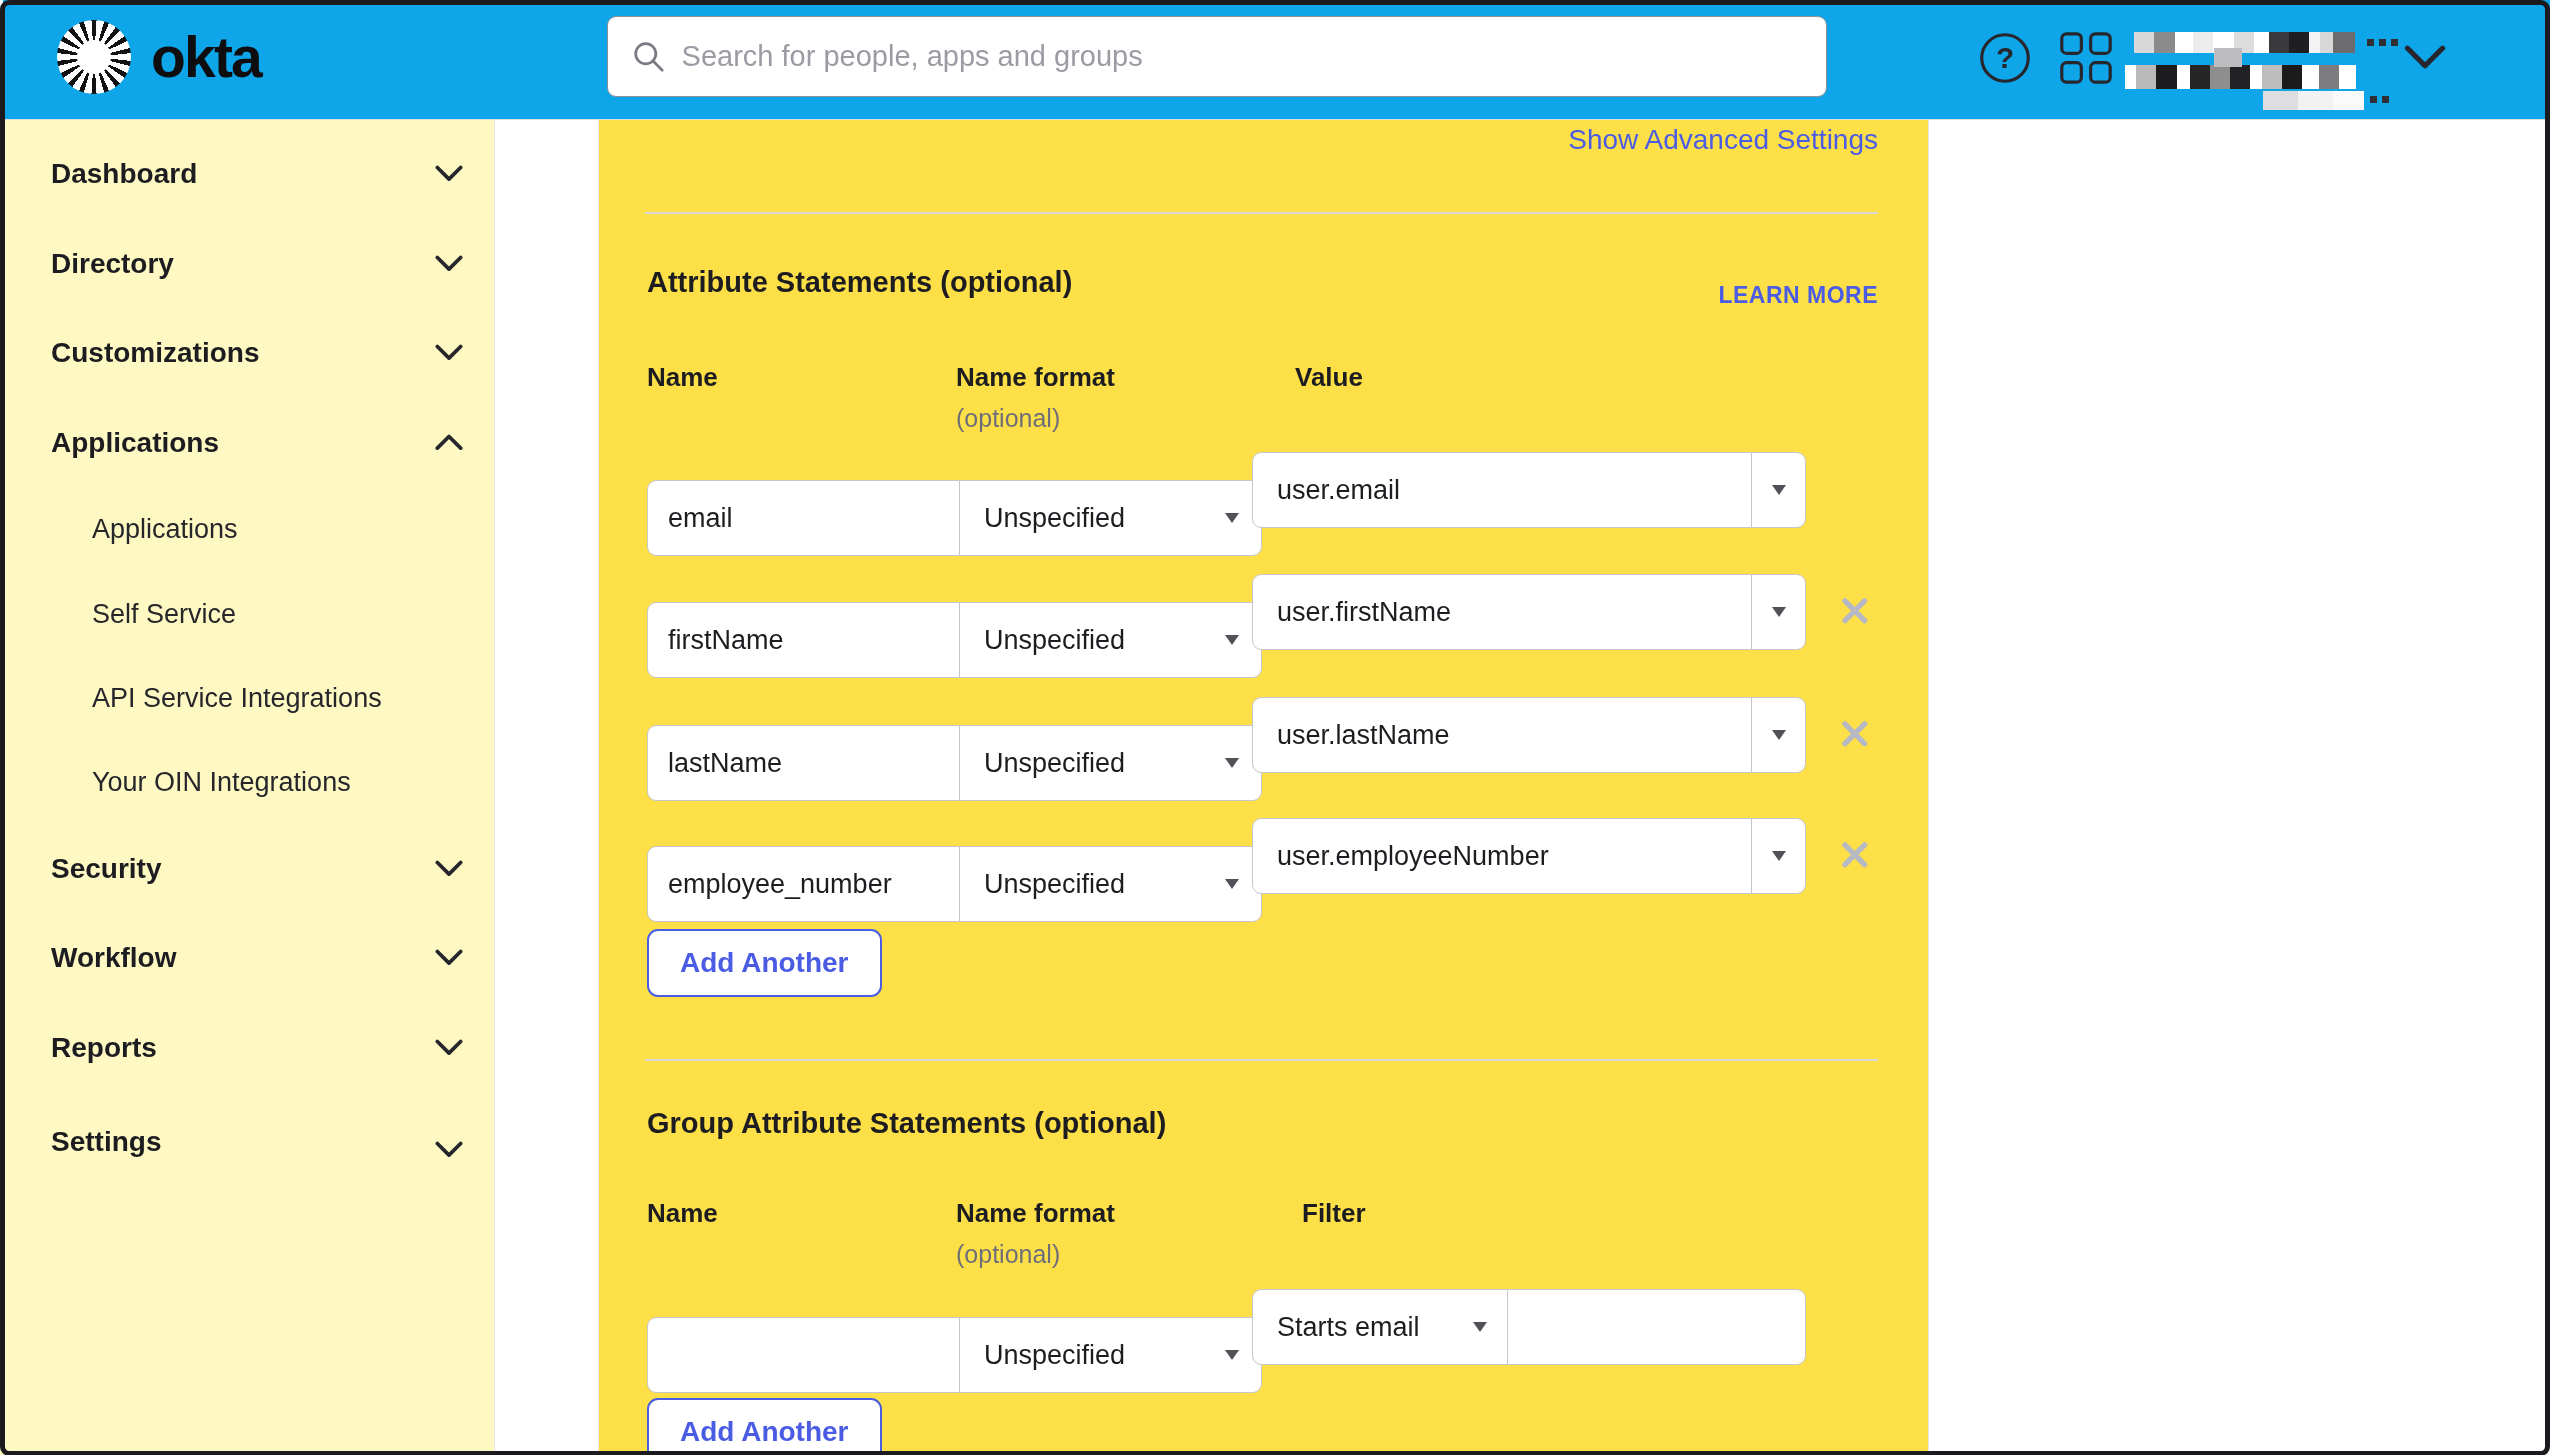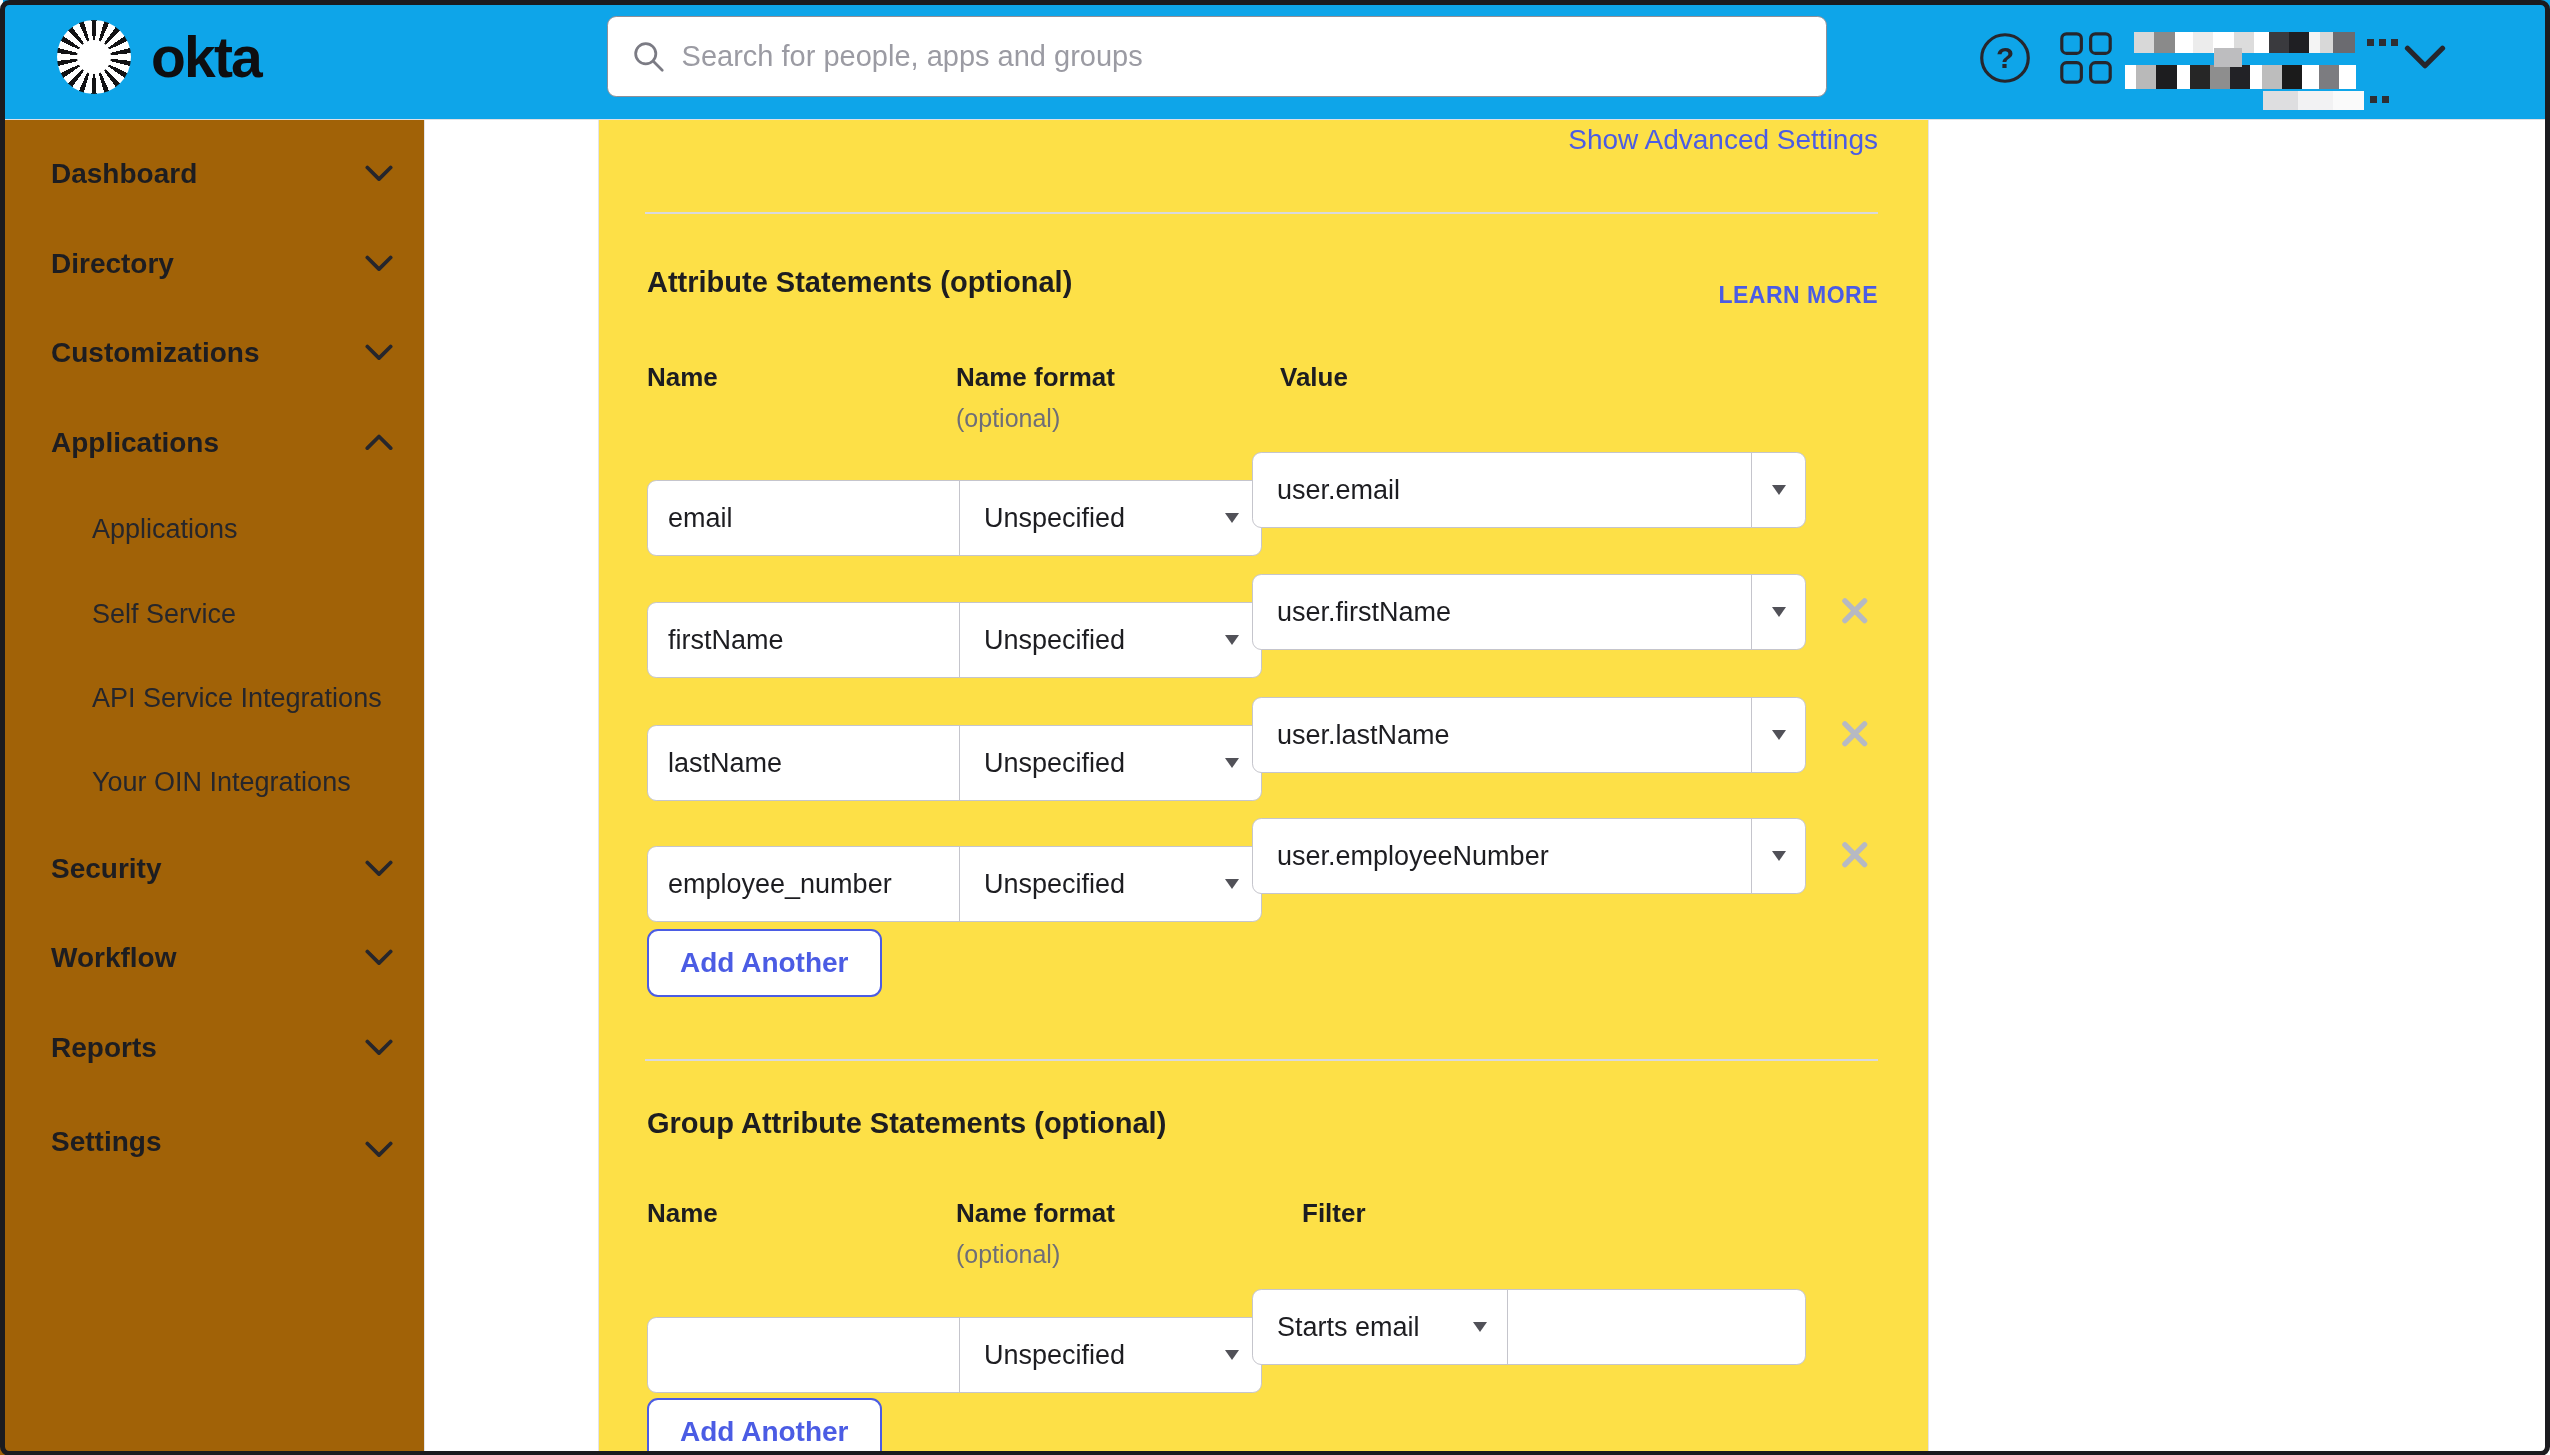--- a/index.html
+++ b/index.html
@@ -34,21 +34,21 @@
   .mos2 { left:0px; top:39px; width:231px; height:24px;
     background:linear-gradient(90deg,#fff 0 11px,#b9b9b9 11px 31px,#1d1d1f 31px 52px,#fff 52px 65px,
       #262626 65px 85px,#8e8e8e 85px 105px,#222226 105px 125px,#fff 125px 137px,#bdbdbd 137px 157px,
       #1b1b1b 157px 177px,#fff 177px 194px,#7c7c80 194px 214px,#fff 214px 231px); }
   .mos3 { left:89px; top:22px; width:28px; height:18.5px; background:#bdbdbf; }
   .mos4 { left:138px; top:65px; width:101px; height:18.5px;
     background:linear-gradient(90deg,#dedee0 0 35px,#f2f2f3 35px 70px,#fafafa 70px 101px); }
   .dot { position:absolute; width:6.5px; height:6.5px; background:#2e2e33; }
 
   
-  .sidebar { position:absolute; left:0; top:120px; width:425px; bottom:0; background:#a16207;
+  .sidebar { position:absolute; left:0; top:120px; width:495px; bottom:0; background:#fef9c3;
              border-right:1.8px solid #e4e4e7; }
   .nav-item { position:absolute; left:51px; right:31px; height:41px; display:flex;
               align-items:center; justify-content:space-between; font-size:28px; font-weight:600;
               color:#1d1d21; cursor:pointer; }
   .nav-sub { position:absolute; left:92px; right:31px; height:41px; display:flex;
              align-items:center; font-size:27px; font-weight:400; color:#26262b; cursor:pointer; }
   .chev { flex:0 0 auto; }
   .up { transform:rotate(180deg); }
 
   
@@ -206,21 +206,21 @@
     <a class="link adv-link">Show Advanced Settings</a>
 
     <div class="hr" style="top:92px;"></div>
 
     <h2 class="sec-title" style="top:146px;">Attribute Statements (optional)</h2>
     <a class="link learn-more" style="top:162px;">LEARN MORE</a>
 
     <div class="col-h" style="top:242px; left:48px;">Name</div>
     <div class="col-h" style="top:242px; left:357px;">Name format</div>
     <div class="col-note" style="top:284px; left:357px;">(optional)</div>
-    <div class="col-h" style="top:242px; left:681px;text-align:right;">Value</div>
+    <div class="col-h" style="top:242px; left:696px;text-align:right;">Value</div>
 
     <div class="field-row" style="top:332px;">
       <div class="pair-group">
         <div class="pg-input">
           <input type="text" value="email" style="">
         </div>
         <div class="pg-select">
           <span>Unspecified</span>
           <span class="tri"></span>
         </div>

